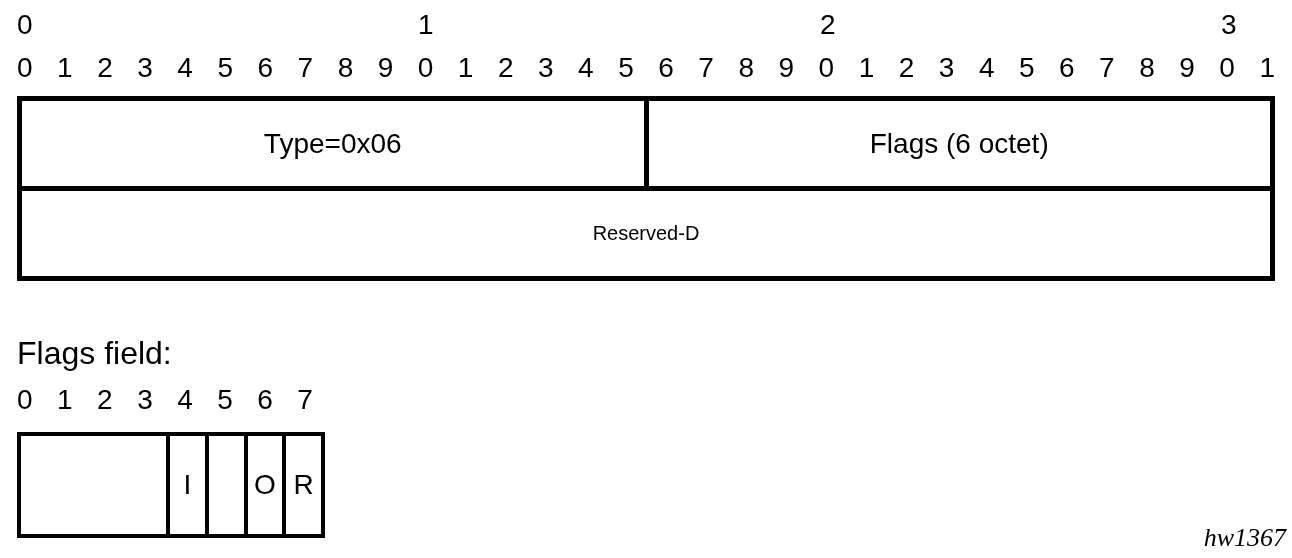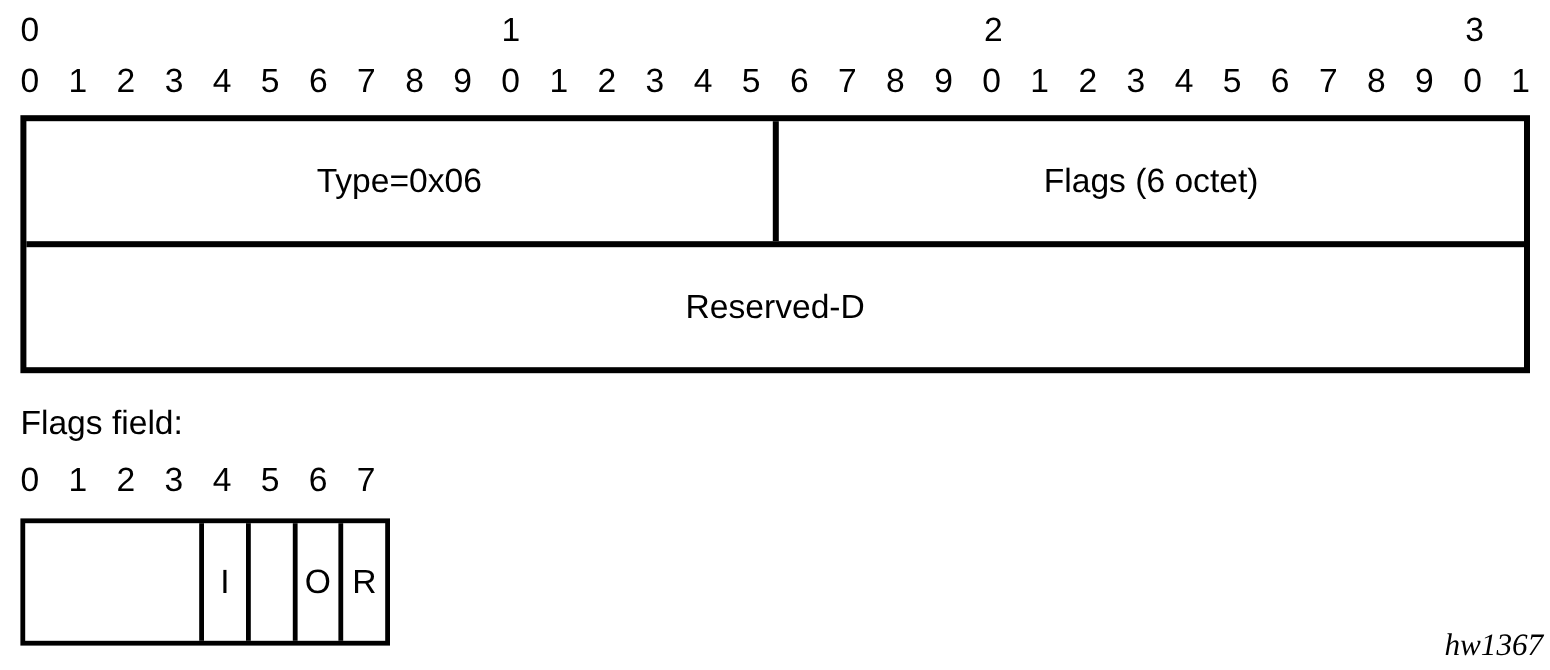--- a/index.html
+++ b/index.html
@@ -48,21 +48,21 @@
     font-size: 28px;
     line-height: 30px;
   }
 
   
   .main-table {
     position: absolute;
     left: 17px;
     top: 96px;
     width: 1258px;
-    height: 215px;
+    height: 185px;
     border: 5px solid #000000;
     box-sizing: border-box;
     display: flex;
     flex-direction: column;
     background: #ffffff;
   }
   .main-row-1 {
     flex: 1;
     display: flex;
     border-bottom: 5px solid #000000;
@@ -74,29 +74,29 @@
     justify-content: center;
     border-right: 5px solid #000000;
     font-size: 28px;
   }
   .main-row-1 .cell:last-child { border-right: none; }
   .main-row-2 {
     flex: 1;
     display: flex;
     align-items: center;
     justify-content: center;
-    font-size: 28px;
+    font-size: 20px;
   }
 
   
   .flags-label {
     position: absolute;
     left: 17px;
     top: 337px;
-    font-size: 28px;
+    font-size: 32px;
     line-height: 32px;
   }
   .flags-ruler {
     position: absolute;
     left: 17px;
     top: 385px;
     width: 296px;
     height: 30px;
     display: flex;
     justify-content: space-between;

